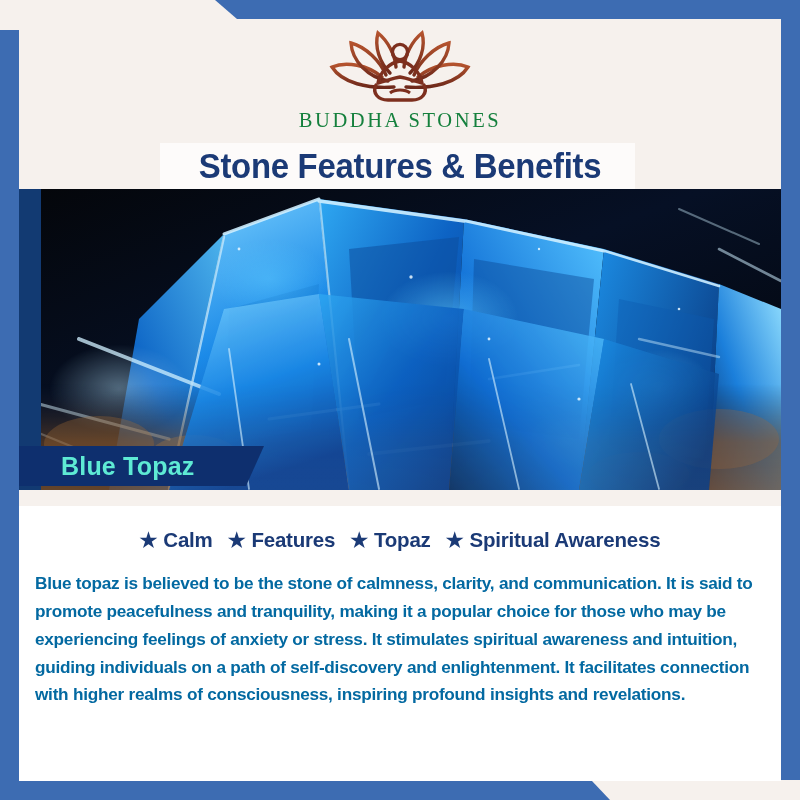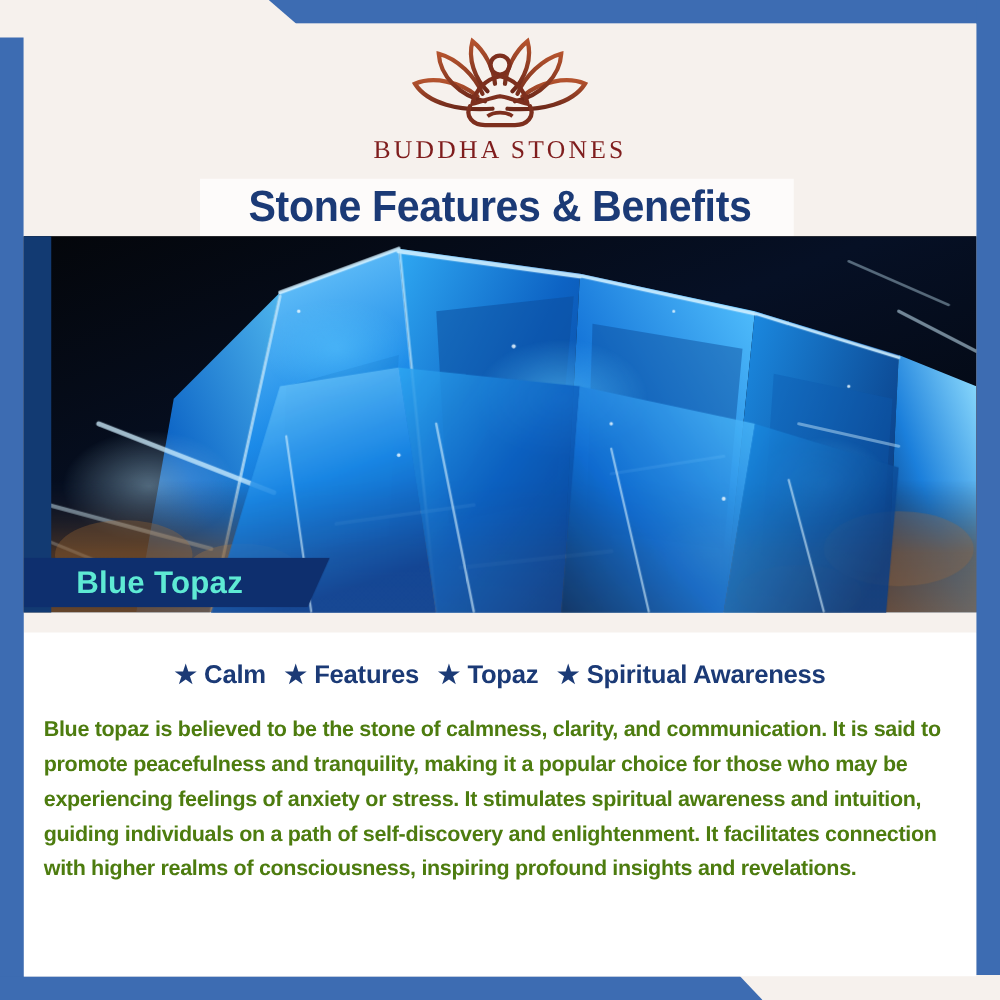--- a/index.html
+++ b/index.html
@@ -66,21 +66,21 @@
   .logo-mark {
     width: 180px;
     height: 78px;
     display: block;
   }
   .logo-text {
     margin-top: 4px;
     font-family: "Liberation Serif", serif;
     font-size: 20.5px;
     letter-spacing: 2.6px;
-    color: #7f1d1d;
+    color: #15803d;
     font-weight: 400;
   }
 
   
   .title-plate {
     position: absolute;
     left: 141px;
     top: 124px;
     width: 475px;
     height: 46px;
@@ -177,21 +177,21 @@
   .feature .star {
     font-size: 20px;
     line-height: 1;
     color: #1b3a76;
   }
 
   .body-text {
     margin: 18px 16px 0 16px;
     font-size: 17.2px;
     line-height: 1.62;
-    color: #4d7c0f;
+    color: #0369a1;
     font-weight: 600;
     letter-spacing: -0.25px;
     text-align: left;
   }
 </style>
 </head>
 <body>
 
 <div id="infographic">
 

